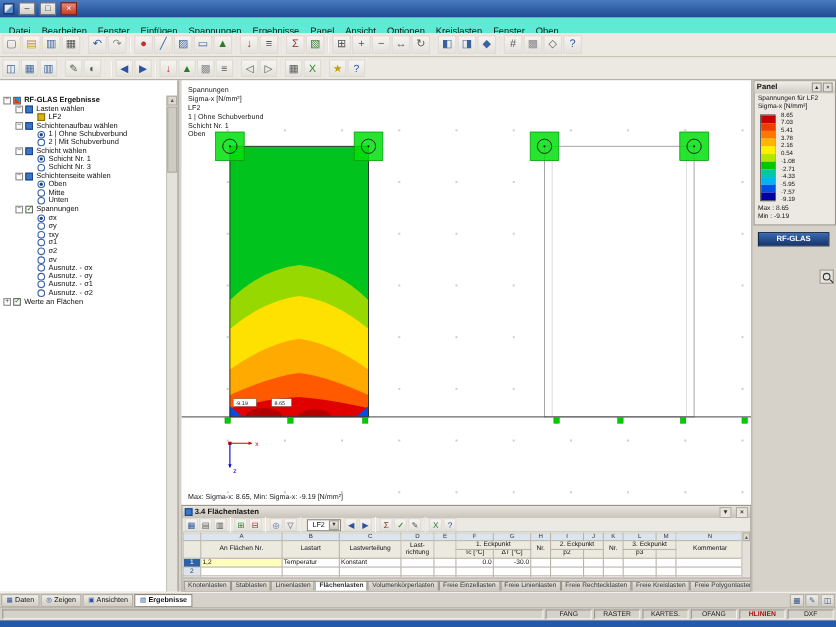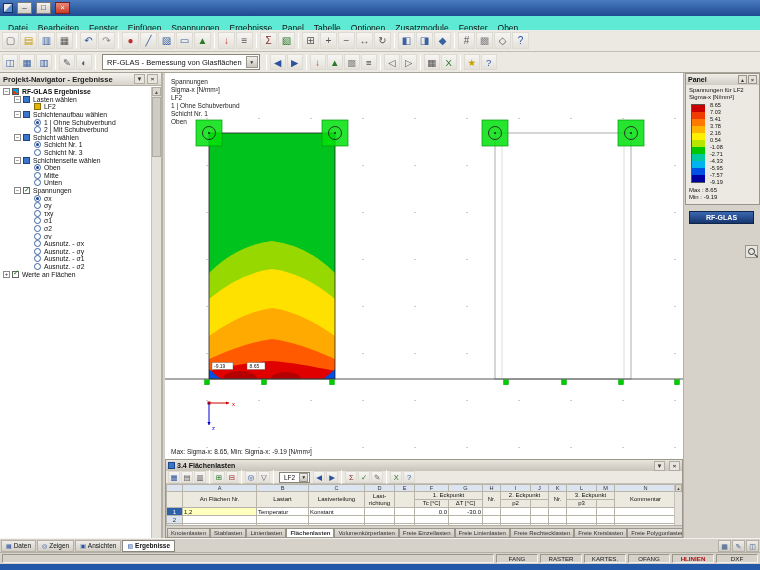--- a/index.html
+++ b/index.html
@@ -115,23 +115,23 @@
 </div>
 
 <div id="menubar">
     <span class="menuitem">Datei</span>
     <span class="menuitem">Bearbeiten</span>
     <span class="menuitem">Fenster</span>
     <span class="menuitem">Einfügen</span>
     <span class="menuitem">Spannungen</span>
     <span class="menuitem">Ergebnisse</span>
     <span class="menuitem">Panel</span>
-    <span class="menuitem">Tabelle</span>
+    <span class="menuitem">Ansicht</span>
     <span class="menuitem">Optionen</span>
-    <span class="menuitem">Zusatzmodule</span>
+    <span class="menuitem">Kreislasten</span>
     <span class="menuitem">Fenster</span>
     <span class="menuitem">Oben</span>
   </div>
 <div id="toolbar1">
     <span class="tbicon" style="color: rgb(102, 102, 102);">▢</span>
     <span class="tbicon" style="color: rgb(200, 150, 0);">▤</span>
     <span class="tbicon" style="color: rgb(58, 98, 160);">▥</span>
     <span class="tbicon" style="color: rgb(85, 85, 85);">▦</span>
     <span class="tsep"></span>
     <span class="tbicon" style="color: rgb(42, 82, 160);">↶</span>
@@ -167,24 +167,20 @@
 <div id="toolbar2">
   <span id="tb2-left" style="display:flex;align-items:center;gap:1px">
       <span class="tbicon" style="color: rgb(58, 98, 160);">◫</span>
       <span class="tbicon" style="color: rgb(58, 98, 160);">▦</span>
       <span class="tbicon" style="color: rgb(58, 98, 160);">▥</span>
       <span class="tsep"></span>
       <span class="tbicon" style="color: rgb(85, 85, 85);">✎</span>
       <span class="tbicon" style="color: rgb(85, 85, 85);">◐</span>
       <span class="tsep"></span>
     </span>
-  <span class="dropdown">
-    <span class="ddtext">RF-GLAS - Bemessung von Glasflächen</span>
-    <span class="arrow">▼</span>
-  </span>
   <span id="tb2-right" style="display:flex;align-items:center;gap:1px">
       <span class="tsep"></span>
       <span class="tbicon" style="color: rgb(42, 82, 160);">◀</span>
       <span class="tbicon" style="color: rgb(42, 82, 160);">▶</span>
       <span class="tsep"></span>
       <span class="tbicon" style="color: rgb(192, 48, 48);">↓</span>
       <span class="tbicon" style="color: rgb(42, 122, 42);">▲</span>
       <span class="tbicon" style="color: rgb(136, 136, 136);">▩</span>
       <span class="tbicon" style="color: rgb(85, 85, 85);">≡</span>
       <span class="tsep"></span>
@@ -193,26 +189,20 @@
       <span class="tsep"></span>
       <span class="tbicon" style="color: rgb(85, 85, 85);">▦</span>
       <span class="tbicon" style="color: rgb(42, 122, 42);">X</span>
       <span class="tsep"></span>
       <span class="tbicon" style="color: rgb(200, 160, 0);">★</span>
       <span class="tbicon" style="color: rgb(42, 82, 160);">?</span>
     </span>
 </div>
 
 <div id="navigator">
-  <div id="nav-header">
-    <span>Projekt-Navigator - Ergebnisse</span>
-    <span class="sp"></span>
-    <span class="hbtn">▼</span>
-    <span class="hbtn">×</span>
-  </div>
   <div id="tree">
       <div class="trow bold" style="padding-left: 3px;">
         <span class="exp">−</span>
         <span class="ticon module"></span>
         <span class="tlabel">RF-GLAS Ergebnisse</span>
       </div>
       <div class="trow" style="padding-left: 14px;">
         <span class="exp">−</span>
         <span class="ticon branch"></span>
         <span class="tlabel">Lasten wählen</span>

